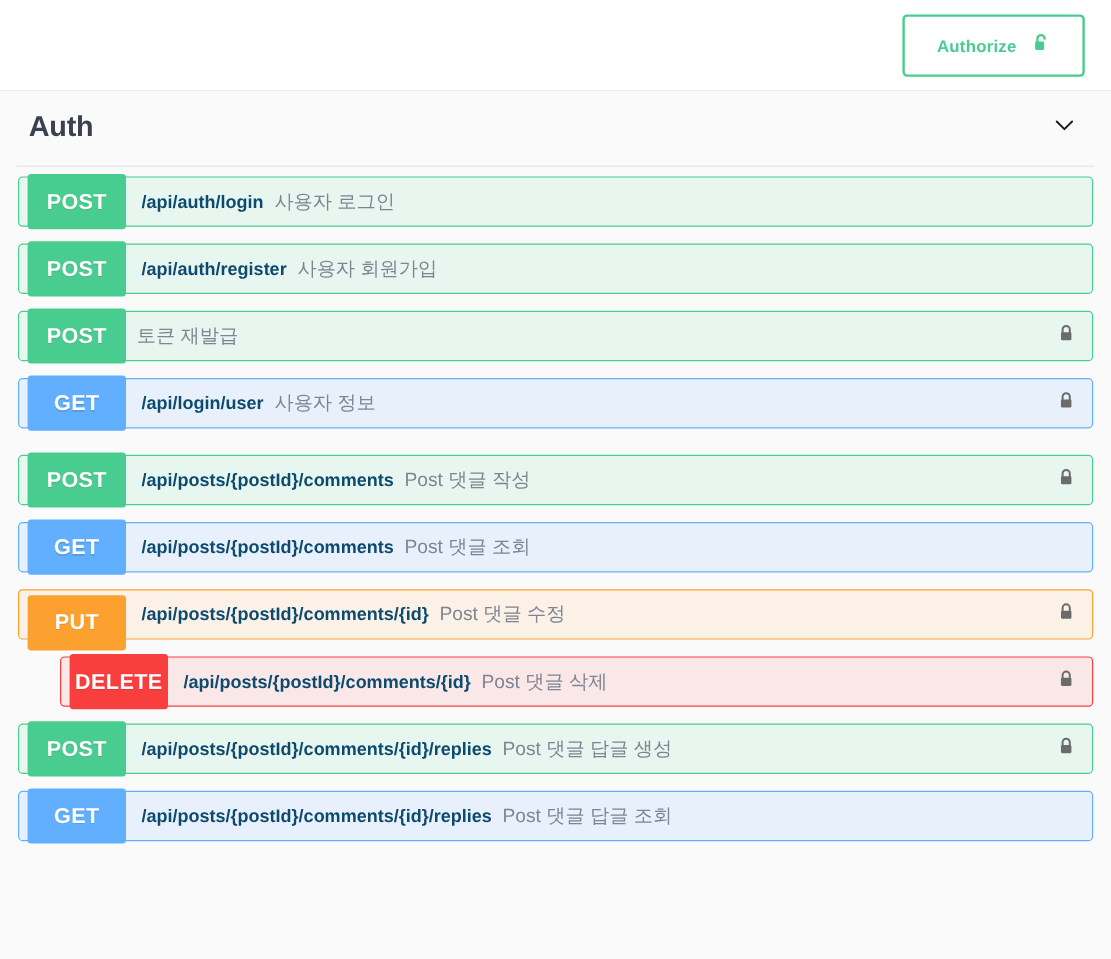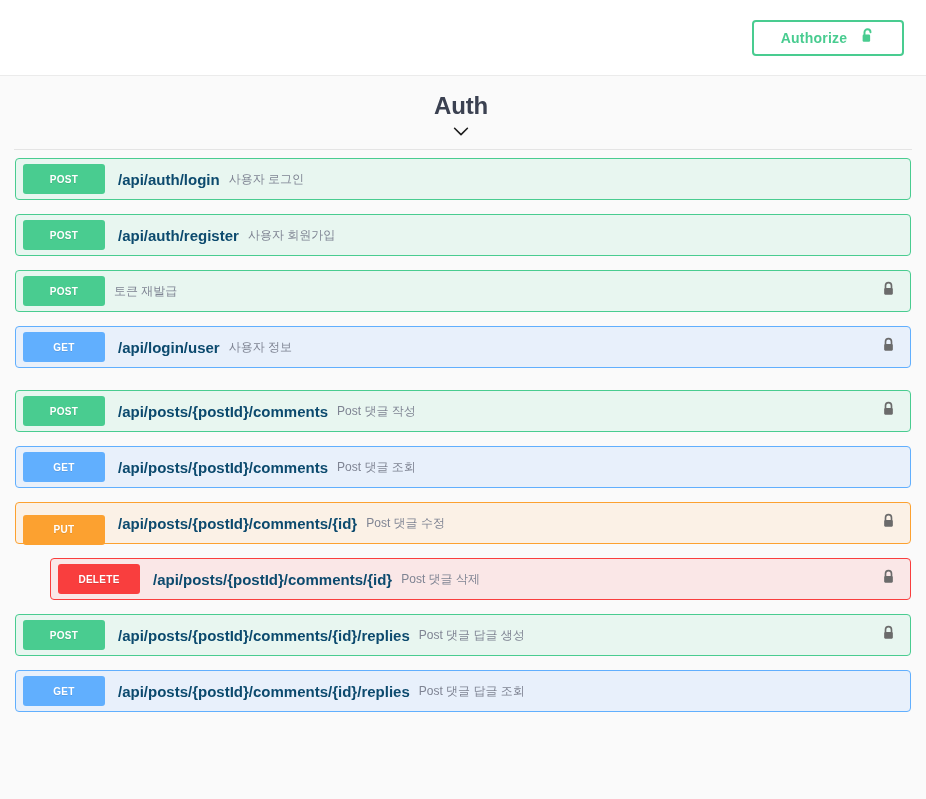--- a/index.html
+++ b/index.html
@@ -24,21 +24,21 @@
     padding-right: 22px;
   }
   .authorize-btn {
     display: flex;
     align-items: center;
     justify-content: center;
     gap: 13px;
     border: 2px solid #49cc90;
     border-radius: 4px;
     background: #ffffff;
-    height: 36px;
+    height: 52px;
     padding: 0 18px;
     min-width: 152px;
     cursor: pointer;
   }
   .authorize-btn .label {
     color: #49cc90;
     font-size: 14px;
     font-weight: 700;
     letter-spacing: .2px;
   }
@@ -51,22 +51,21 @@
     height: calc(799px - 76px);
   }
 
   .section { margin: 0; }
 
   .section-header {
     display: flex;
     align-items: center;
     justify-content: space-between;
     border-bottom: 1px solid #e4e4e4;
-    padding: 16px 14px 3px 10px;
-    flex-direction: column;
+    padding: 16px 14px 18px 10px;
   }
   .section-title {
     font-size: 24px;
     font-weight: 700;
     color: #3b4151;
     letter-spacing: -0.2px;
     font-family: "Liberation Sans", sans-serif;
   }
   .chevron { display: block; }
 
@@ -79,43 +78,43 @@
     height: 42px;
     margin: 0 1px 14px 1px;
     border-radius: 4px;
     border: 1px solid transparent;
     position: relative;
     cursor: pointer;
   }
   .op .badge {
     width: 82px;
     min-width: 82px;
-    height: 30px;
+    height: 46px;
     margin-left: 7px;
     border-radius: 3px;
     color: #ffffff;
-    font-size: 10px;
+    font-size: 18px;
     font-weight: 700;
     letter-spacing: .3px;
     display: flex;
     align-items: center;
     justify-content: center;
     text-shadow: 0 1px 0 rgba(0,0,0,.1);
   }
   .op .path {
     margin-left: 13px;
     font-family: Liberation Sans, sans-serif;
     font-size: 15px;
     font-weight: 700;
     color: #0c4a6e;
     white-space: nowrap;
   }
   .op .desc {
     margin-left: 9px;
-    font-size: 12px;
+    font-size: 16px;
     color: #7f8493;
     white-space: nowrap;
   }
   .op .lock-slot {
     position: absolute;
     right: 14px;
     top: 0;
     bottom: 0;
     display: flex;
     align-items: center;

